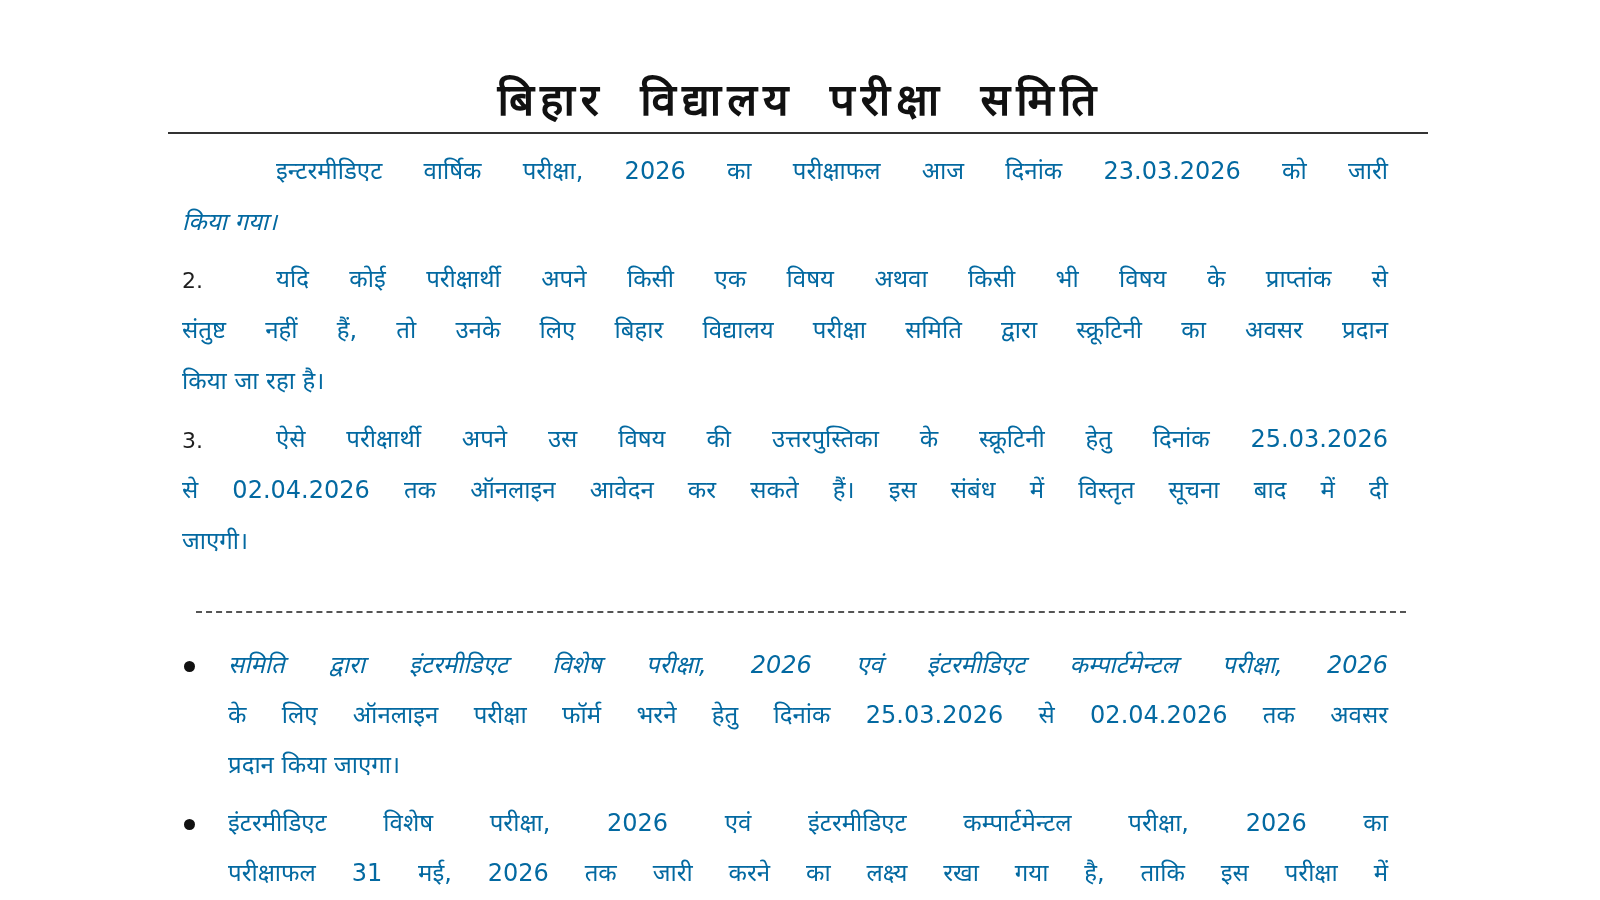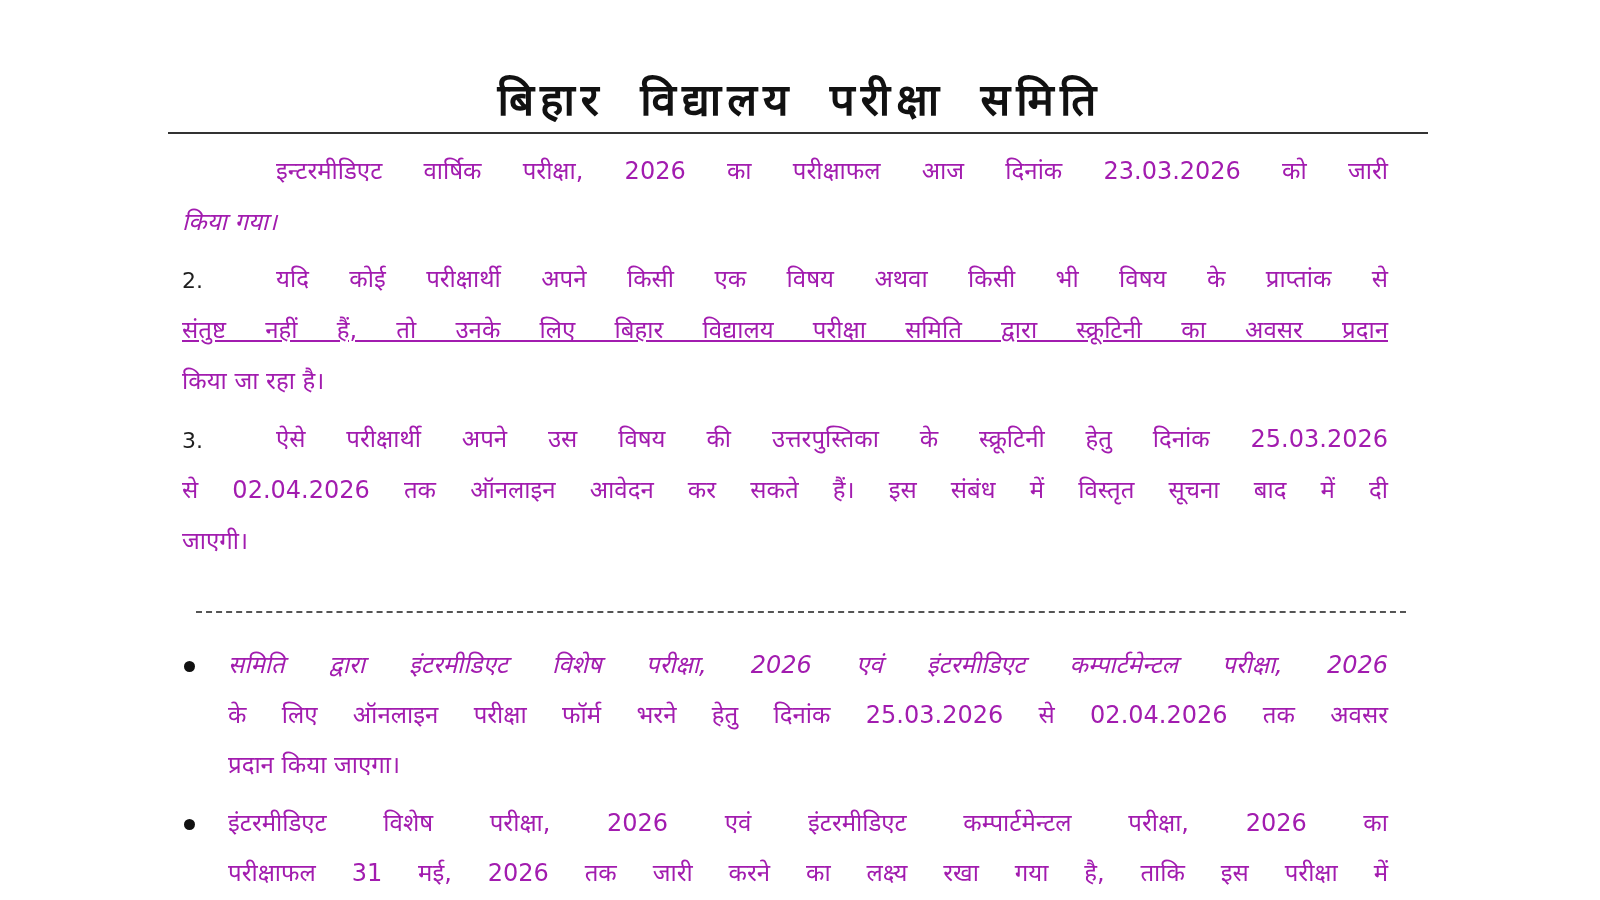--- a/index.html
+++ b/index.html
@@ -39,21 +39,21 @@
       width: 1260px;
       top: 116px;
       height: 0;
       border-top: 2px solid #333;
     }
     .line {
       position: absolute;
       font-size: 24px;
       line-height: 30px;
       white-space: nowrap;
-      color: #a21caf;
+      color: #0369a1;
     }
     .just {
       text-align: justify;
       text-align-last: justify;
     }
     .num {
       position: absolute;
       font-size: 22px;
       line-height: 30px;
       color: #1e1e1e;
@@ -83,21 +83,21 @@
   <div class="title-rule"></div>
 
   <div>
     <div class="line just" style="left:276px; top:140px; width:1112px;">इन्टरमीडिएट वार्षिक परीक्षा, 2026 का परीक्षाफल आज दिनांक 23.03.2026 को जारी</div>
     <div class="line" style="left:182px; top:191px;font-style:italic;">किया गया।</div>
   </div>
 
   <div>
     <div class="num" style="left:182px; top:250px;">2.</div>
     <div class="line just" style="left:276px; top:248px; width:1112px;">यदि कोई परीक्षार्थी अपने किसी एक विषय अथवा किसी भी विषय के प्राप्तांक से</div>
-    <div class="line just" style="left:182px; top:299px; width:1206px;text-decoration:underline;">संतुष्ट नहीं हैं, तो उनके लिए बिहार विद्यालय परीक्षा समिति द्वारा स्क्रूटिनी का अवसर प्रदान</div>
+    <div class="line just" style="left:182px; top:299px; width:1206px;">संतुष्ट नहीं हैं, तो उनके लिए बिहार विद्यालय परीक्षा समिति द्वारा स्क्रूटिनी का अवसर प्रदान</div>
     <div class="line" style="left:182px; top:350px;">किया जा रहा है।</div>
   </div>
 
   <div>
     <div class="num" style="left:182px; top:410px;">3.</div>
     <div class="line just" style="left:276px; top:408px; width:1112px;">ऐसे परीक्षार्थी अपने उस विषय की उत्तरपुस्तिका के स्क्रूटिनी हेतु दिनांक 25.03.2026</div>
     <div class="line just" style="left:182px; top:459px; width:1206px;">से 02.04.2026 तक ऑनलाइन आवेदन कर सकते हैं। इस संबंध में विस्तृत सूचना बाद में दी</div>
     <div class="line" style="left:182px; top:510px;">जाएगी।</div>
   </div>
 

